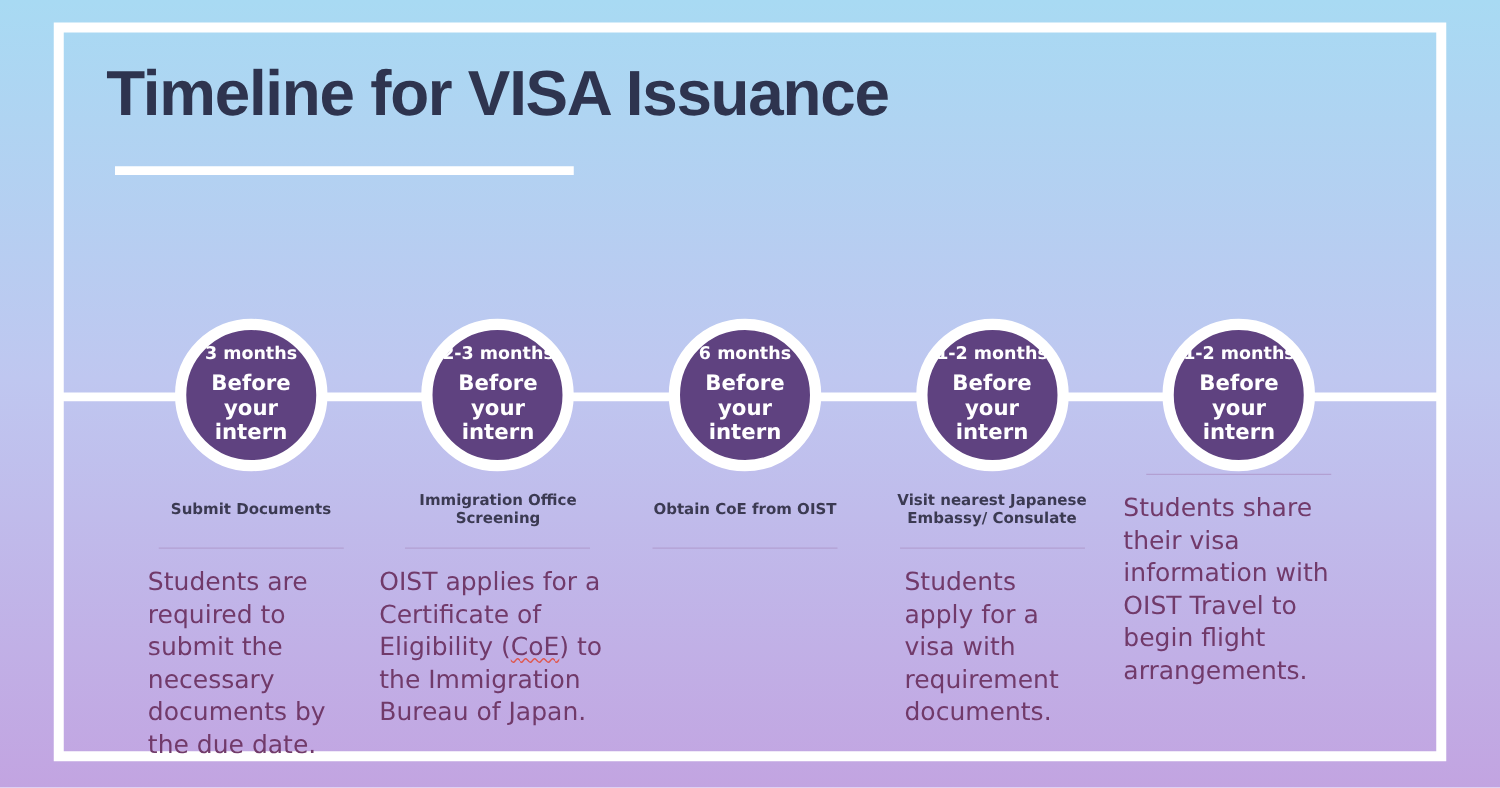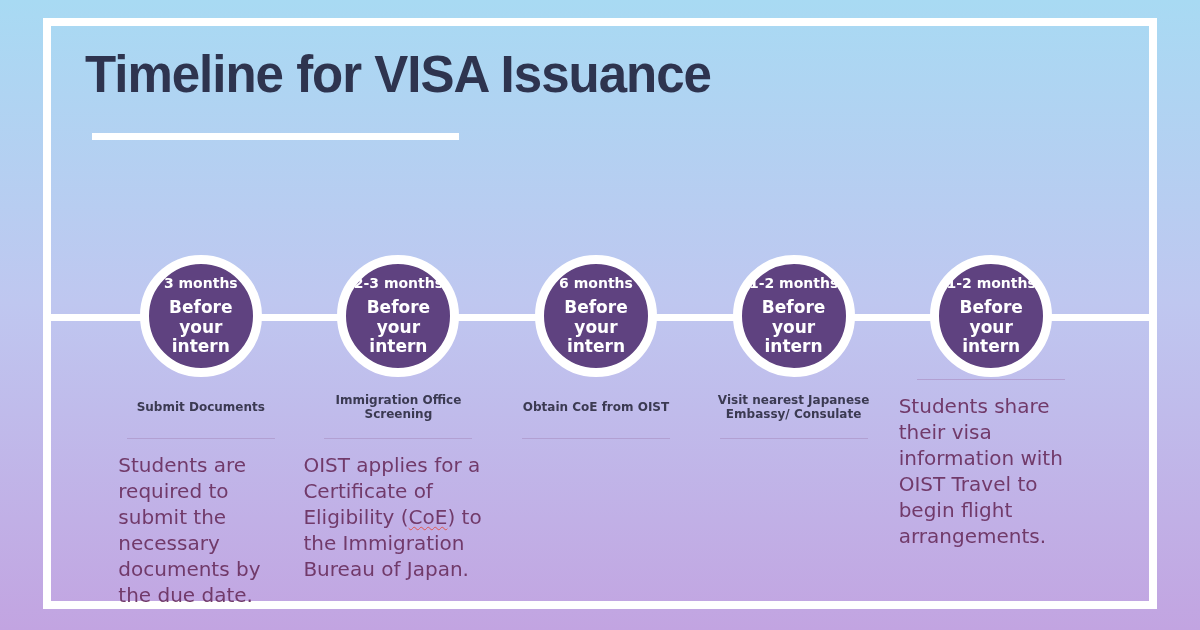--- a/index.html
+++ b/index.html
@@ -129,20 +129,21 @@
 
     <div class="col">
       <div class="badge">
         <div class="badge-duration">1-2 months</div>
         <div class="badge-caption">Before your intern</div>
       </div>
       <div class="heading-box">
         <div class="step-heading">Visit nearest Japanese Embassy/ Consulate</div>
       </div>
       <div class="divider"></div>
+      <div class="step-body"><span>Students apply for a visa with requirement documents.</span></div>
     </div>
 
     <div class="col">
       <div class="badge">
         <div class="badge-duration">1-2 months</div>
         <div class="badge-caption">Before your intern</div>
       </div>
       <div class="divider"></div>
       <div class="step-body"><span>Students share their visa information with OIST Travel to begin flight arrangements.</span></div>
     </div>

